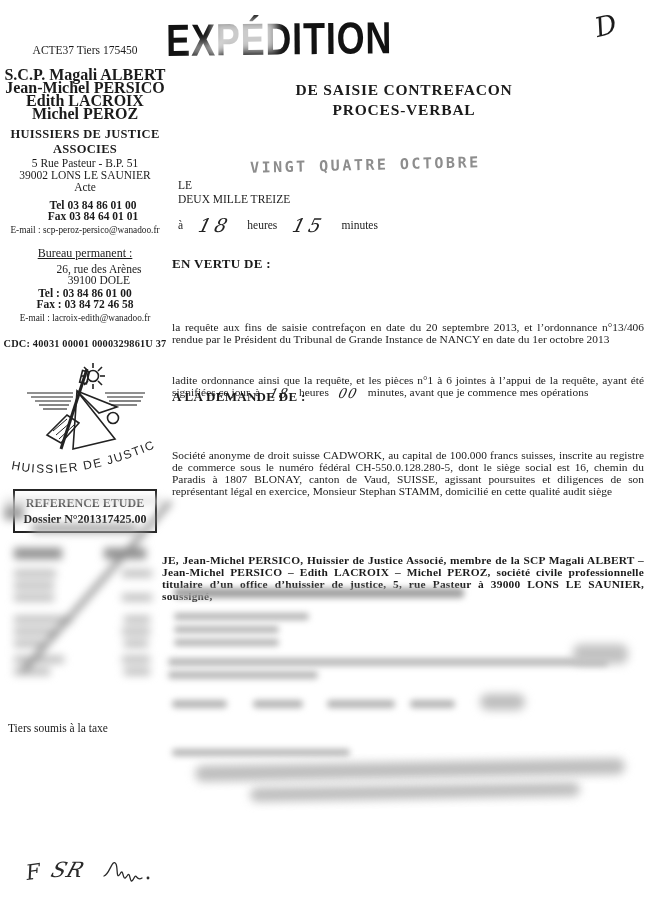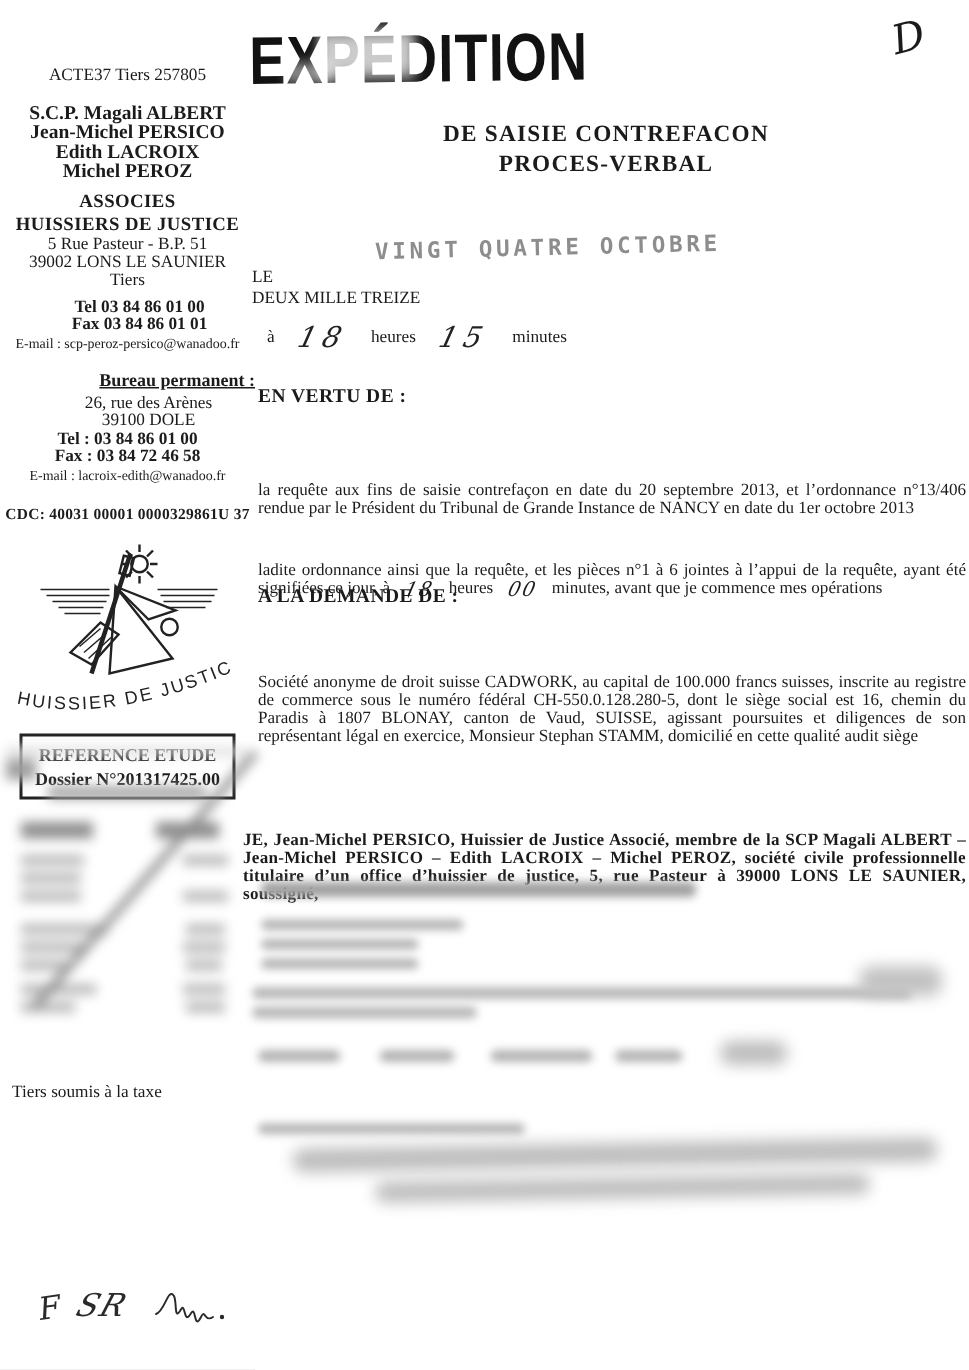--- a/index.html
+++ b/index.html
@@ -2,26 +2,26 @@
 <html><head>
 <meta charset="utf-8">
 <style>
   html,body{margin:0;padding:0;background:#e8e8e8;}
   .page{position:relative;width:646px;height:913px;background:#ffffff;
         font-family:"Liberation Serif","DejaVu Serif",serif;color:#1b1b1b;overflow:hidden;margin:0 auto;}
 
   
   .lh{position:absolute;left:0;top:0;width:170px;text-align:center;}
   .acte{margin-top:44px;font-size:11.5px;}
-  .firm{margin-top:12px;font-weight:bold;font-size:13px;line-height:13px;}
+  .firm{margin-top:12px;font-weight:bold;font-size:16px;line-height:13px;}
   .assoc{margin-top:7px;font-weight:bold;font-size:12.5px;line-height:14.5px;letter-spacing:.3px;}
   .addr{margin-top:2px;font-size:11.5px;line-height:11.8px;}
   .telfax{margin-top:7px;font-weight:bold;font-size:11.5px;line-height:11px;padding-left:16px;}
   .email{margin-top:3px;font-size:9.3px;}
-  .bureau-h{margin-top:11px;font-weight:bold;text-decoration:underline;font-size:12px;text-align:right;}
+  .bureau-h{margin-top:11px;font-weight:normal;text-decoration:underline;font-size:12px;}
   .bureau-a{margin-top:3px;font-size:11.5px;line-height:11px;margin-left:28px;}
   .bureau-t{margin-top:2px;font-weight:bold;font-size:11.5px;line-height:11px;}
   .cdc{margin-top:15px;font-weight:bold;font-size:10.3px;letter-spacing:.2px;}
   .logo-wrap{margin-top:12px;line-height:0;}
   .cap-wrap{margin-top:-14px;line-height:0;}
   .ref-box{margin:8px auto 0;width:136px;border:2px solid #222;padding:4px 2px;
            font-weight:bold;font-size:12px;line-height:16px;}
   .taxe{position:absolute;left:8px;top:722px;font-size:11.5px;}
 
   
@@ -32,21 +32,21 @@
               background:rgba(255,255,255,.78);filter:blur(5px);}
   .expedition::before{content:"";position:absolute;left:30px;top:24px;width:40px;height:14px;
               background:rgba(255,255,255,.5);filter:blur(4px);}
   .hand-d{position:absolute;left:595px;top:10px;font-size:27px;font-style:italic;
           font-family:"DejaVu Serif",serif;transform:rotate(-14deg);}
   .title{position:absolute;left:170px;top:80px;width:468px;text-align:center;
          font-weight:bold;font-size:15.5px;line-height:20px;letter-spacing:.8px;}
   .date-stamp{position:absolute;left:250px;top:156px;color:#8d8d8d;
          font-family:"DejaVu Sans Mono",monospace;font-weight:bold;font-size:15px;
          letter-spacing:2.5px;transform:rotate(-1.4deg);white-space:nowrap;}
-  .le{position:absolute;left:168px;top:179px;font-size:11.5px;line-height:13.5px;}
+  .le{position:absolute;left:178px;top:179px;font-size:11.5px;line-height:13.5px;}
   .time{position:absolute;left:178px;top:214px;font-size:11.5px;white-space:nowrap;}
   .hw{font-style:italic;display:inline-block;transform:skewX(-14deg);
       font-family:"DejaVu Serif",serif;color:#222;}
   .time .hw{font-size:19px;letter-spacing:4px;margin:0 16px;vertical-align:-3px;}
   .sec-h{position:absolute;font-weight:bold;font-size:13px;letter-spacing:.3px;}
   .para{position:absolute;left:172px;width:472px;font-size:11.4px;line-height:11.9px;
         text-align:justify;margin-top:38px;}
   .para .hw-sm{font-size:15px;font-style:italic;display:inline-block;transform:skewX(-14deg);
         letter-spacing:2px;margin:0 10px;vertical-align:-2px;line-height:0;}
   .officer{left:162px;width:482px;font-weight:bold;letter-spacing:.2px;}
@@ -69,39 +69,39 @@
   .init-f{left:26px;top:860px;font-size:21px;transform:rotate(-8deg);}
   .init-sr{left:52px;top:858px;font-size:21px;transform:skewX(-18deg);letter-spacing:1px;}
   .paraphe{position:absolute;left:102px;top:850px;}
 </style>
 </head>
 <body>
 
 <div class="page">
 
   <aside class="lh">
-    <div class="acte">ACTE37 Tiers 257805</div>
+    <div class="acte">ACTE37 Tiers 175450</div>
     <div class="firm">
       <div>S.C.P. Magali ALBERT</div>
       <div>Jean-Michel PERSICO</div>
       <div>Edith LACROIX</div>
       <div>Michel PEROZ</div>
     </div>
     <div class="assoc">
+      <div>HUISSIERS DE JUSTICE</div>
       <div>ASSOCIES</div>
-      <div>HUISSIERS DE JUSTICE</div>
     </div>
     <div class="addr">
       <div>5 Rue Pasteur - B.P. 51</div>
       <div>39002 LONS LE SAUNIER</div>
-      <div>Tiers</div>
+      <div>Acte</div>
     </div>
     <div class="telfax">
       <div>Tel 03 84 86 01 00</div>
-      <div>Fax 03 84 86 01 01</div>
+      <div>Fax 03 84 64 01 01</div>
     </div>
     <div class="email">E-mail : scp-peroz-persico@wanadoo.fr</div>
 
     <div class="bureau-h">Bureau permanent :</div>
     <div class="bureau-a">
       <div>26, rue des Arènes</div>
       <div>39100 DOLE</div>
     </div>
     <div class="bureau-t">
       <div>Tel : 03 84 86 01 00</div>

